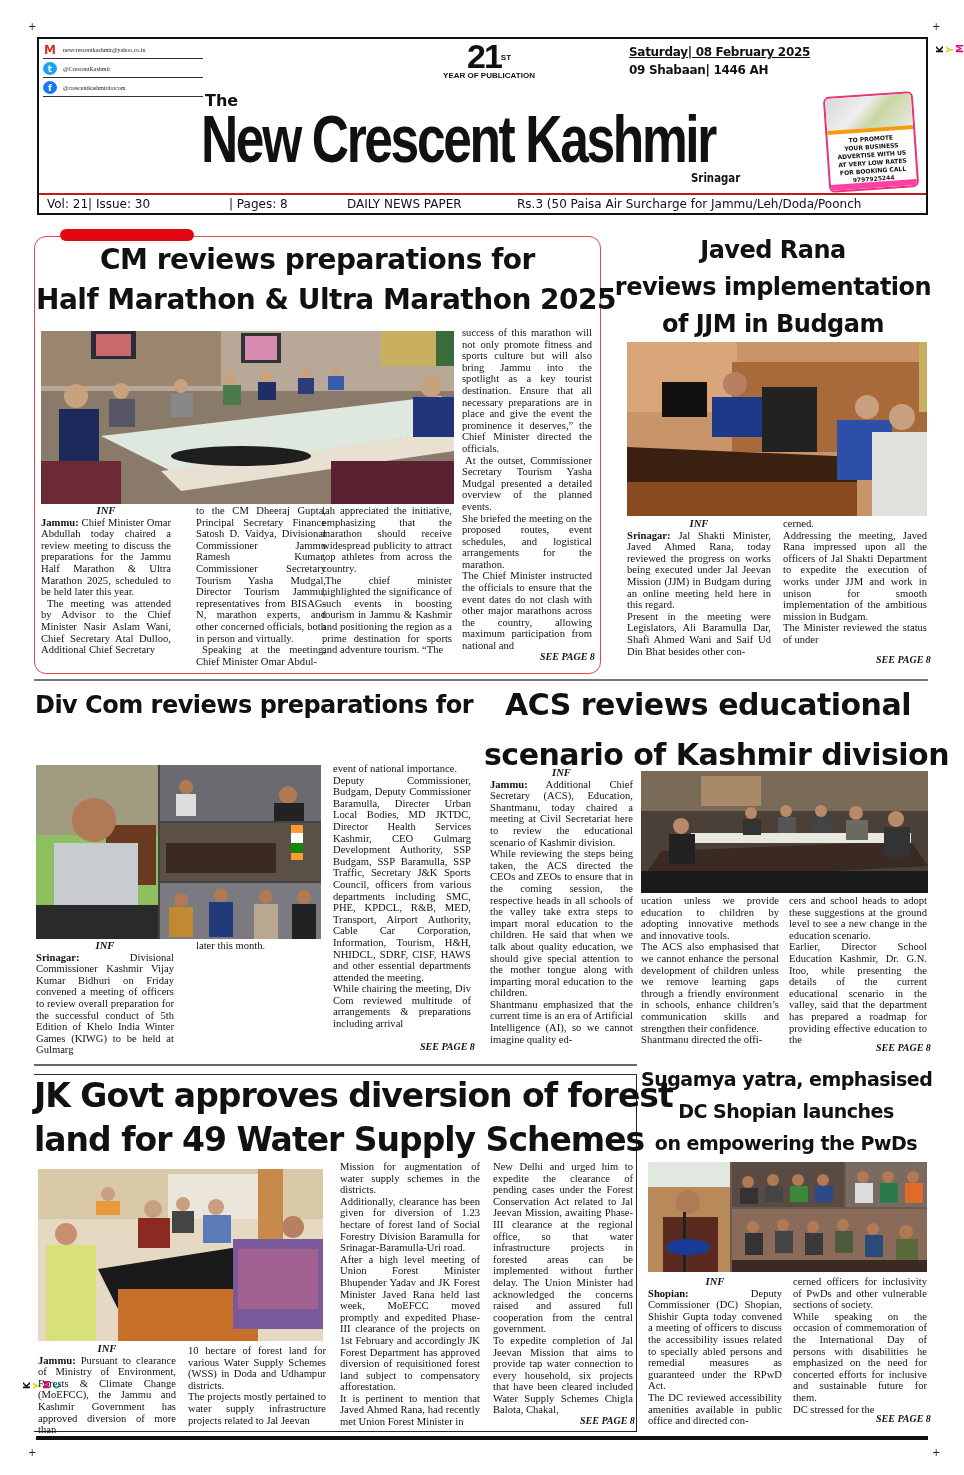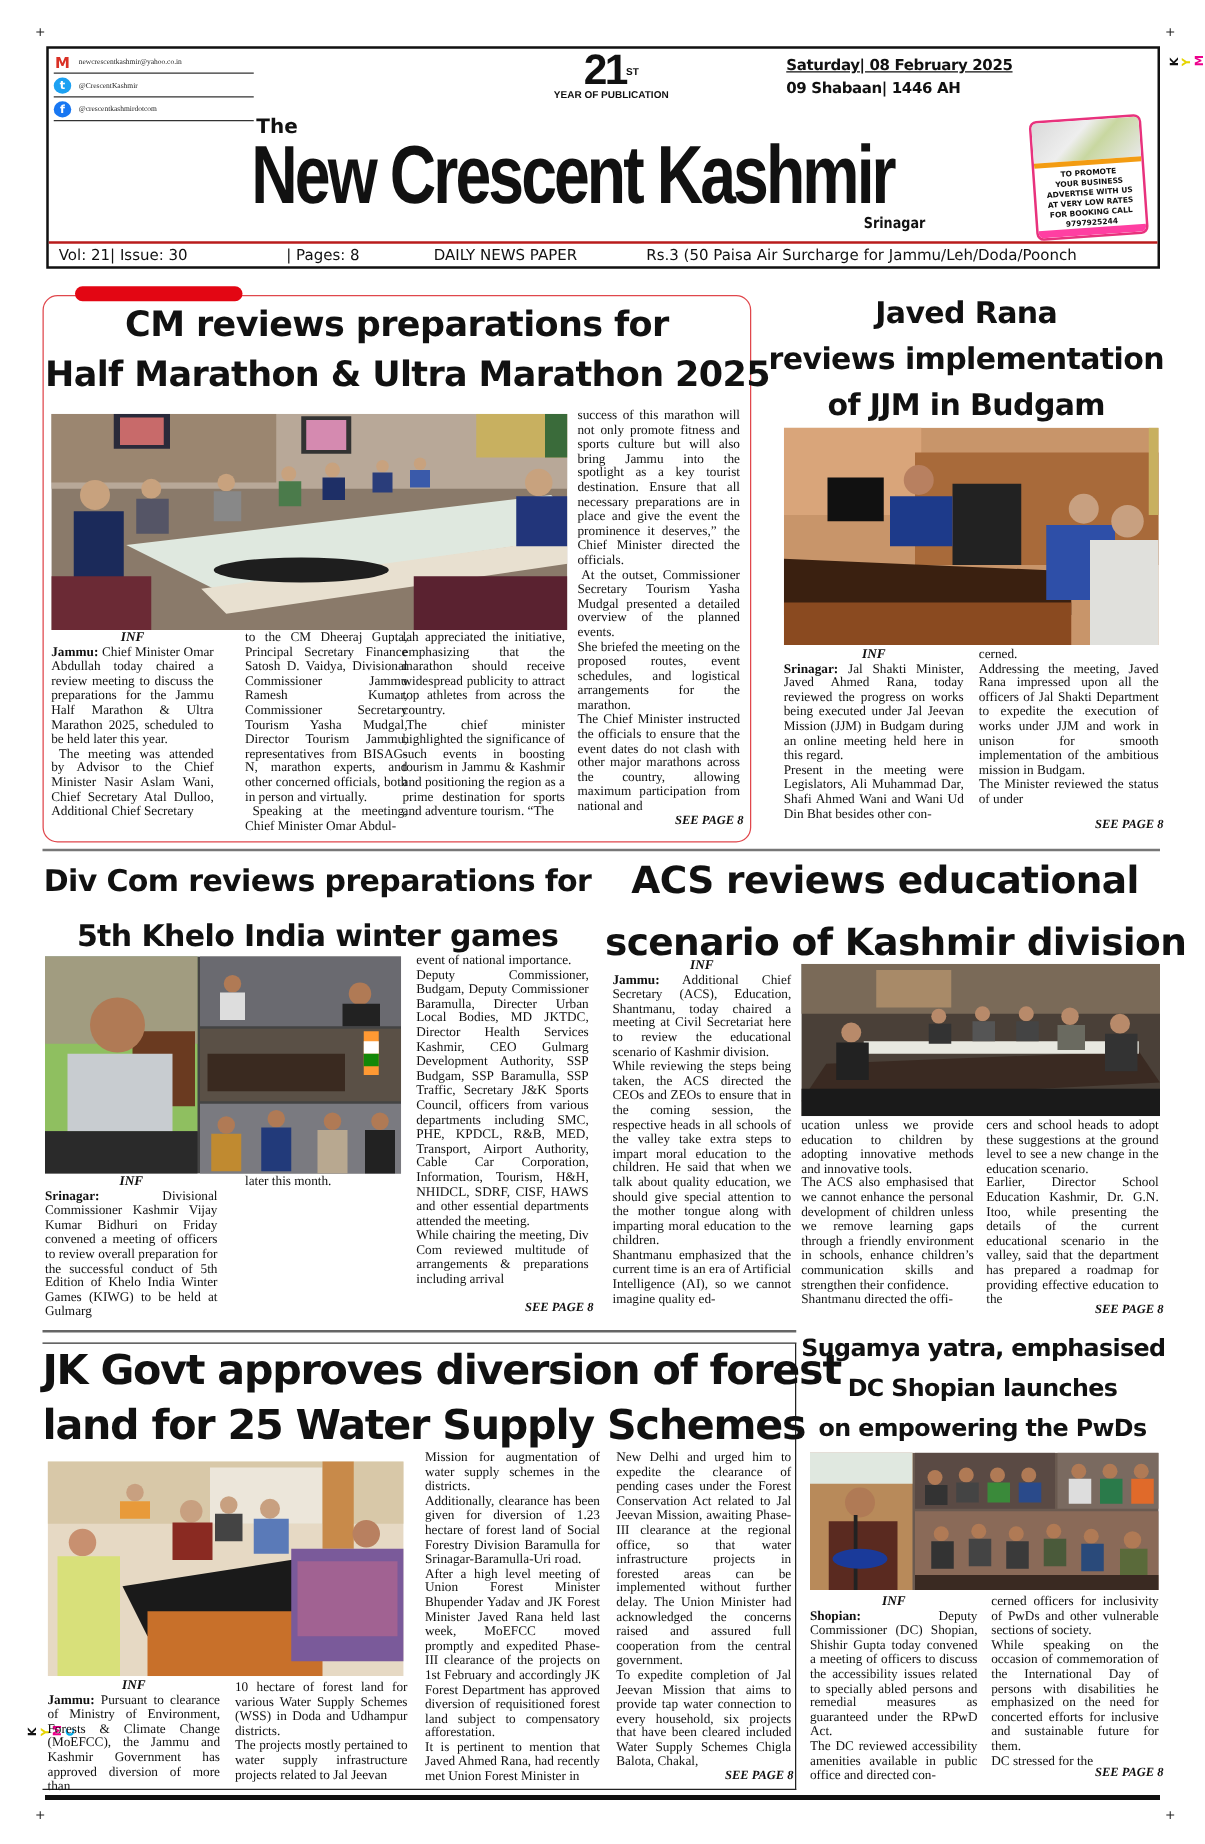--- a/index.html
+++ b/index.html
@@ -196,36 +196,35 @@
       <circle cx="240" cy="65" r="12" fill="#c8a080"></circle>
         <rect x="210" y="78" width="55" height="60" fill="#2e4fa8"></rect>
       <circle cx="275" cy="75" r="13" fill="#c8a080"></circle>
         <rect x="245" y="90" width="55" height="84" fill="#e0e0dc"></rect>
       <rect x="292" y="0" width="8" height="70" fill="#c8b060"></rect>
     </svg>
   </div>
   <div class="col" style="left:627px;top:518px;width:144px;">
     <span class="inf">INF</span>
     <p><b>Srinagar:</b><span> Jal Shakti Minister, Javed Ahmed Rana, today reviewed the progress on works being executed under Jal Jeevan Mission (JJM) in Budgam during an online meeting held here in this regard.</span></p>
-    <p>Present in the meeting were Legislators, Ali Muhammad Dar, Shafi Ahmed Wani and Wani Ud Din Bhat besides other con-</p>
+    <p>Present in the meeting were Legislators, Ali Baramulla Dar, Shafi Ahmed Wani and Saif Ud Din Bhat besides other con-</p>
   </div>
   <div class="col" style="left:783px;top:518px;width:144px;">
     <p>cerned.</p>
     <p>Addressing the meeting, Javed Rana impressed upon all the officers of Jal Shakti Department to expedite the execution of works under JJM and work in unison for smooth implementation of the ambitious mission in Budgam.</p>
     <p>The Minister reviewed the status of under</p>
   </div>
   <div class="see" style="left:876px;top:654px;">SEE PAGE 8</div>
 </article>
 
 <div class="rule" style="left:34px;top:679px;width:894px;height:2px;background:#777;"></div>
 
 <article>
   <h2 class="hl" style="left:34px;top:683px;width:440px;font-size:24px;line-height:44px;">
     <span class="line">Div Com reviews preparations for</span>
-    <span class="line">5th Khelo India winter games</span>
   </h2>
   <div class="photo" style="left:36px;top:765px;width:285px;height:174px;">
     <svg width="285" height="174" viewBox="0 0 285 174">
       <rect width="285" height="174" fill="#444"></rect>
       <rect x="0" y="0" width="122" height="140" fill="#8fbf60"></rect>
       <rect x="0" y="0" width="122" height="70" fill="#b47aa0" opacity="0.5"></rect>
       <rect x="70" y="60" width="50" height="60" fill="#6a3a20"></rect>
       <circle cx="58" cy="55" r="22" fill="#b07a55"></circle>
       <rect x="18" y="78" width="84" height="62" fill="#c8ccd0"></rect>
       <rect x="0" y="140" width="122" height="34" fill="#2a2a2a"></rect>
@@ -309,21 +308,21 @@
   </div>
   <div class="see" style="left:876px;top:1042px;">SEE PAGE 8</div>
 </article>
 
 <div class="rule" style="left:34px;top:1064px;width:603px;height:1.5px;background:#666;"></div>
 
 <article>
   <div class="abs" style="left:34px;top:1074px;width:603px;height:358px;border-top:1px solid #333;border-right:1.5px solid #222;border-bottom:1.5px solid #222;"></div>
   <h2 class="hl" style="left:34px;top:1074px;width:603px;font-size:33px;line-height:44px;letter-spacing:-1px;">
     <span class="line">JK Govt approves diversion of forest</span>
-    <span class="line">land for 25 Water Supply Schemes</span>
+    <span class="line">land for 49 Water Supply Schemes</span>
   </h2>
   <div class="photo" style="left:38px;top:1169px;width:285px;height:172px;">
     <svg width="285" height="172" viewBox="0 0 285 172">
       <rect width="285" height="172" fill="#e6d9c4"></rect>
       <rect x="0" y="0" width="285" height="50" fill="#d8c8a8"></rect>
       <rect x="130" y="5" width="90" height="45" fill="#ece6da"></rect>
       <rect x="220" y="0" width="25" height="70" fill="#c88a4a"></rect>
       <circle cx="70" cy="25" r="7" fill="#c8a080"></circle>
         <rect x="58" y="32" width="24" height="14" fill="#e89a3a"></rect>
       <circle cx="115" cy="40" r="9" fill="#c8a080"></circle>

